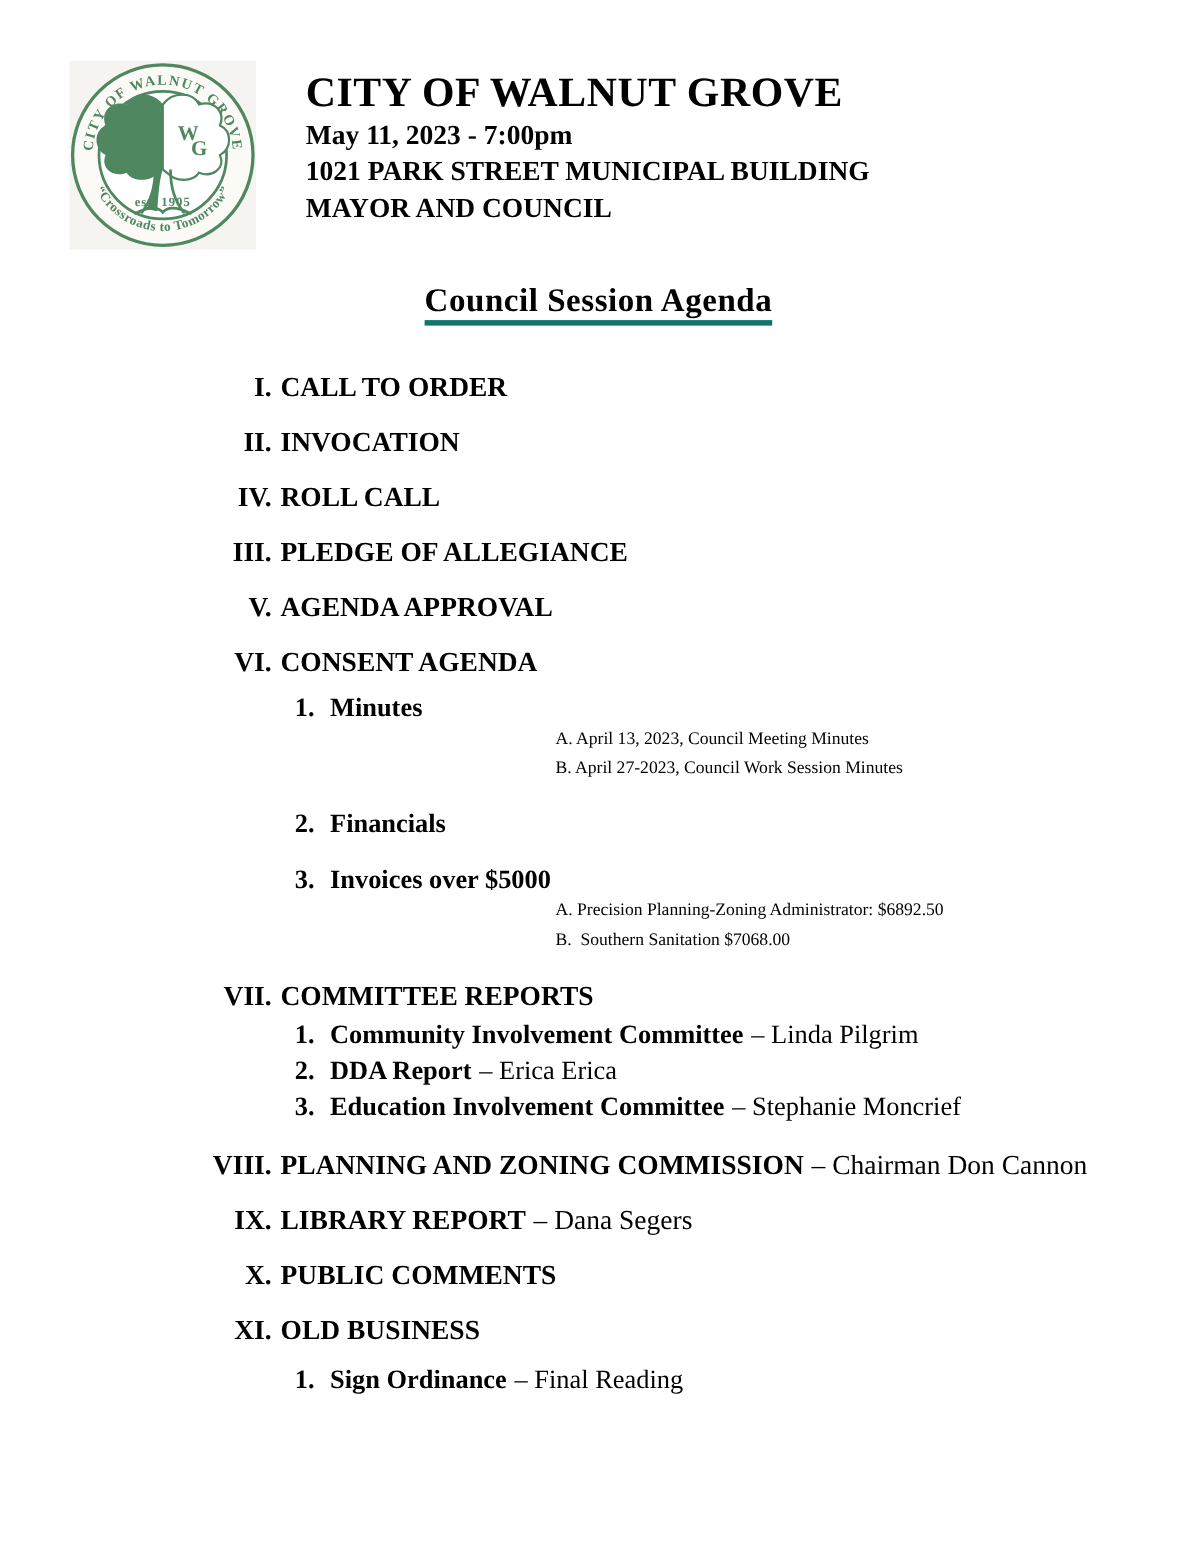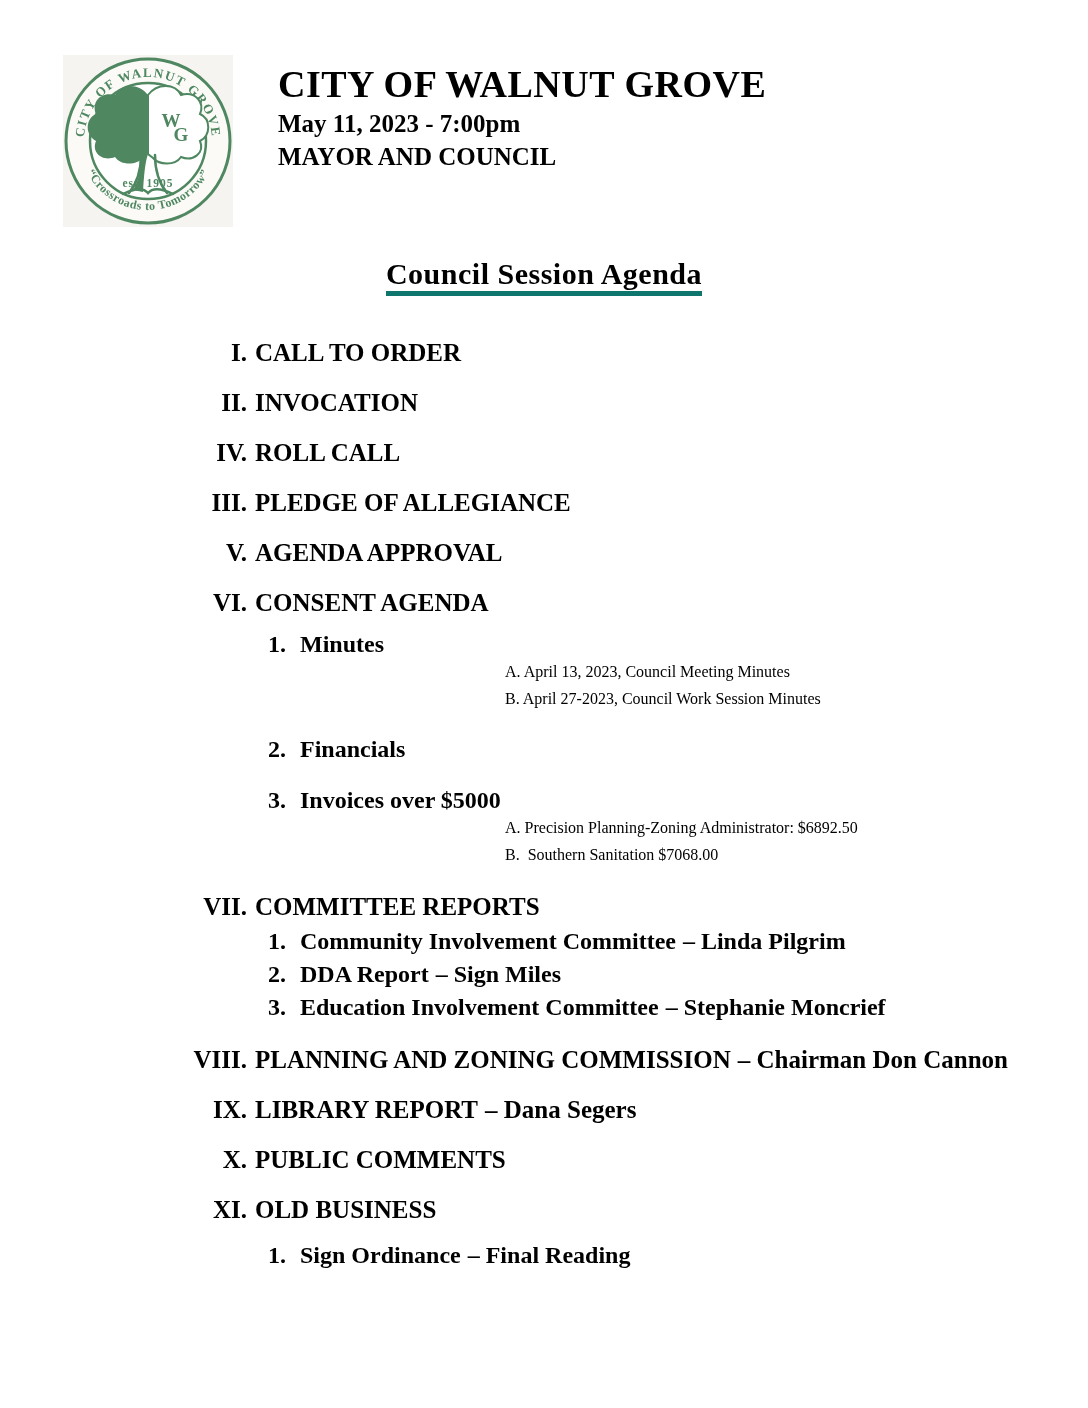--- a/index.html
+++ b/index.html
@@ -57,21 +57,21 @@
     grid-template-columns: 184px auto;
     column-gap: 8px;
     font-size: 25px;
     font-weight: bold;
     line-height: 31px;
   }
   .sec .numeral { text-align: right; }
   .sec-first { margin-top: 46px; }
   .sec-gap { margin-top: 19px; }
   .sec-gap-lg { margin-top: 23px; }
-  .suffix { font-weight: bold; margin-left: 7px; text-align: center; }
+  .suffix { font-weight: normal; margin-left: 7px; text-align: center; }
   
   .sublist { margin-left: 205px; }
   .subitem {
     display: grid;
     grid-template-columns: 24px auto;
     column-gap: 8px;
     font-size: 24px;
     line-height: 27px;
   }
   .subitem .num, .subitem .label { font-weight: bold; }
@@ -121,20 +121,21 @@
         <text x="108" y="72" text-anchor="middle" font-family="Liberation Serif, serif" font-size="19" font-weight="bold" fill="#4e8760">W</text>
         <text x="118" y="86" text-anchor="middle" font-family="Liberation Serif, serif" font-size="19" font-weight="bold" fill="#4e8760">G</text>
 
         <text x="85" y="132" text-anchor="middle" font-family="Liberation Serif, serif" font-size="11.5" font-weight="bold" fill="#4e8760" letter-spacing="1">est. 1905</text>
       </svg>
     </div>
 
     <div class="header-text">
       <h1>CITY OF WALNUT GROVE</h1>
       <div class="header-line">May 11, 2023 - 7:00pm</div>
+      <div class="header-line">1021 PARK STREET MUNICIPAL BUILDING</div>
       <div class="header-line">MAYOR AND COUNCIL</div>
     </div>
   </div>
 
   <div class="agenda-title-row">
     <span class="agenda-title">Council Session Agenda</span>
   </div>
 
   <div class="agenda">
 
@@ -197,21 +198,21 @@
     <div class="sublist committee">
       <div class="subitem">
         <span class="num">1.</span>
         <span>
           <span class="label">Community Involvement Committee</span><span class="suffix">– Linda Pilgrim</span>
         </span>
       </div>
       <div class="subitem">
         <span class="num">2.</span>
         <span>
-          <span class="label">DDA Report</span><span class="suffix">– Sign Miles</span>
+          <span class="label">DDA Report</span><span class="suffix">– Erica Erica</span>
         </span>
       </div>
       <div class="subitem">
         <span class="num">3.</span>
         <span>
           <span class="label">Education Involvement Committee</span><span class="suffix">– Stephanie Moncrief</span>
         </span>
       </div>
     </div>
 

